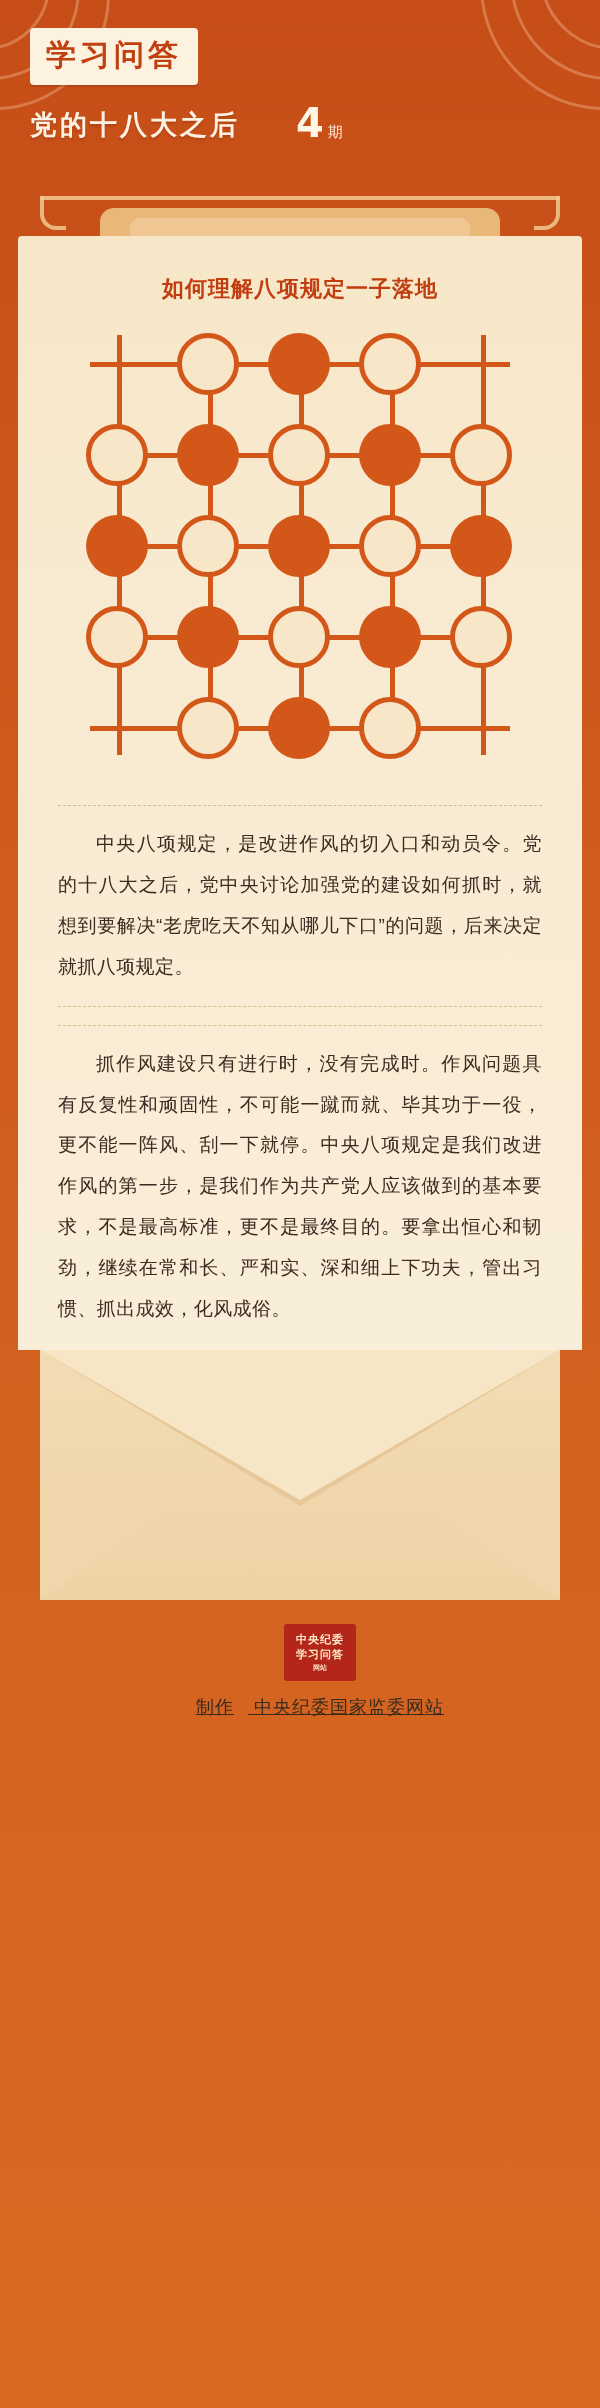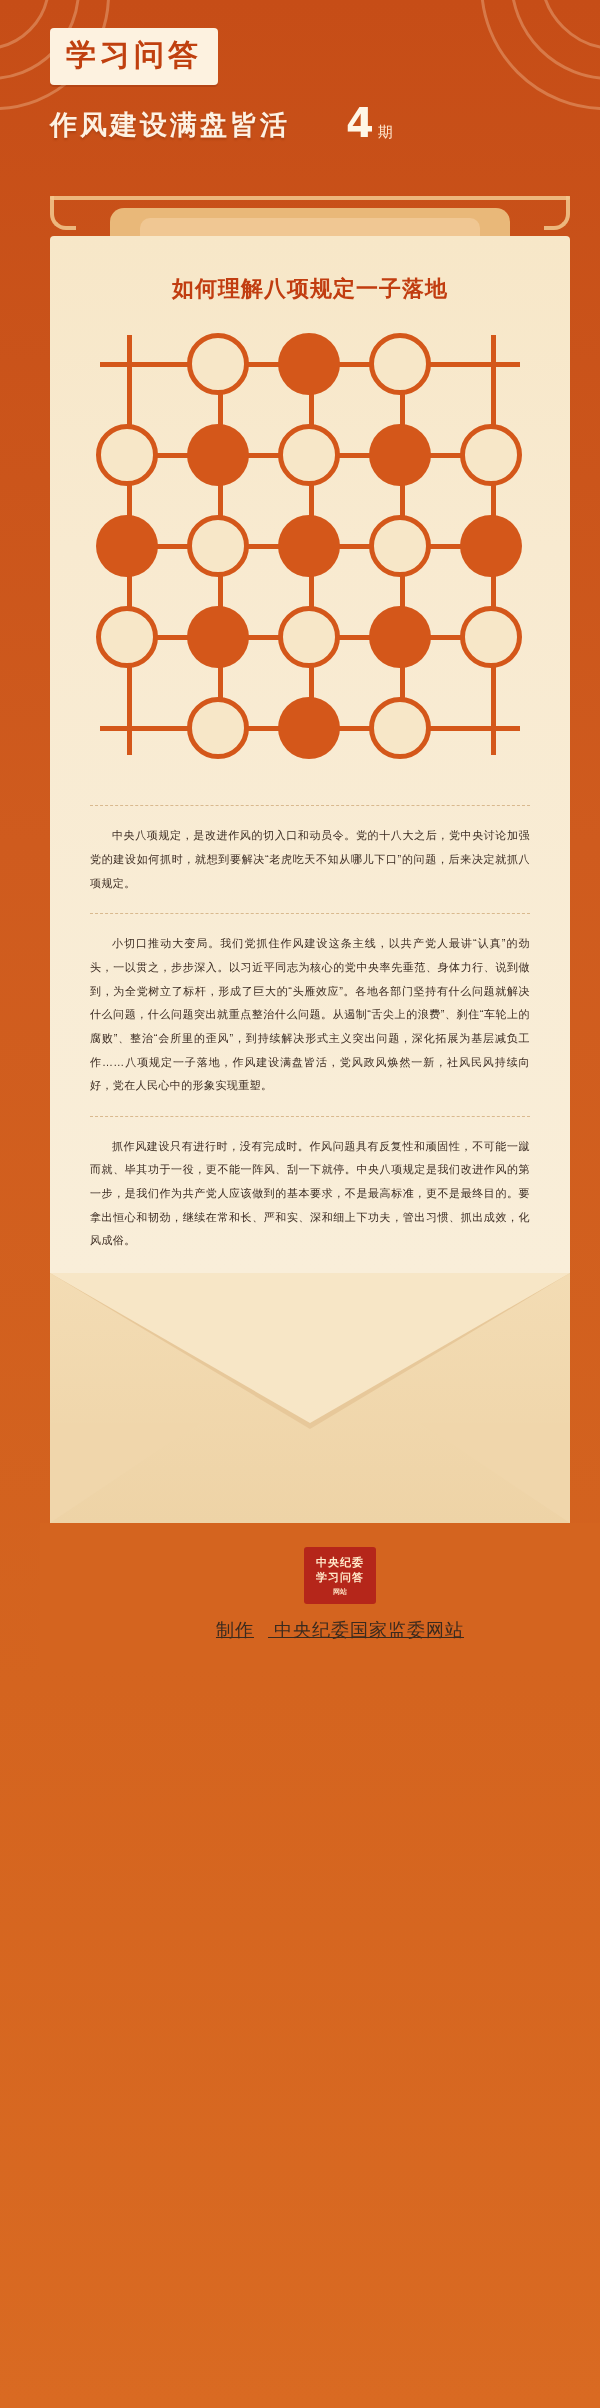--- a/index.html
+++ b/index.html
@@ -7,21 +7,20 @@
     width: 600px;
     background: #c8501b;
     font-family: "Liberation Sans", sans-serif;
   }
   .page {
     position: relative;
     width: 600px;
     height: 2408px;
     background: linear-gradient(180deg, #c64d17 0%, #cf5b1e 35%, #d4641f 70%, #d96a22 100%);
     overflow: hidden;
-    padding-left: 20px;
   }
 
   
   .corner-arcs {
     position: absolute;
     top: 0; left: 0;
     width: 600px; height: 180px;
     pointer-events: none;
   }
   .arc {
@@ -123,21 +122,21 @@
     position: absolute;
     left: 30px; right: 30px; top: 10px;
     height: 18px;
     background: #f0c793;
     border-radius: 10px 10px 0 0;
   }
 
   
   .card {
     position: relative;
-    width: 520px;
+    width: 564px;
     margin: 0 auto;
     background: linear-gradient(180deg,#f7e7c8 0%, #f8ead0 30%, #f9eed9 100%);
     border-radius: 4px 4px 0 0;
     padding: 34px 0 0 0;
   }
   .card-title {
     text-align: center;
     color: #c13d10;
     font-size: 22px;
     font-weight: bold;
@@ -167,21 +166,21 @@
   .stone.filled { background: #d4571a; }
   .stone.open {
     background: #f7e7c8;
     border: 5px solid #d4571a;
   }
 
   
   .body-wrap { padding: 22px 40px 20px 40px; }
   .para {
     color: #3b2b22;
-    font-size: 11px;
+    font-size: 19px;
     line-height: 2.15;
     text-align: justify;
     text-indent: 2em;
     letter-spacing: .4px;
   }
   .divider {
     border-top: 1px dashed #d9b98e;
     margin: 18px 0 18px 0;
   }
 
@@ -266,21 +265,21 @@
     <div class="arc" style="left:-100px; top:-100px; width:180px; height:180px;"></div>
     <div class="arc" style="left:-80px; top:-80px; width:130px; height:130px;"></div>
     <div class="arc" style="right:-130px; top:-140px; width:250px; height:250px;"></div>
     <div class="arc" style="right:-110px; top:-120px; width:200px; height:200px;"></div>
     <div class="arc" style="right:-90px; top:-100px; width:150px; height:150px;"></div>
   </div>
 
   <div class="header">
     <div class="badge-title">学习问答</div>
     <div class="subtitle-row">
-      <div class="subtitle">作风建设满盘皆活</div>
+      <div class="subtitle">党的十八大之后</div>
       <div class="issue-wrap">
         <span class="issue-num">4</span>
         <span class="issue-unit">期</span>
       </div>
     </div>
   </div>
 
   <div class="eave">
     <div class="bar"></div>
     <div class="hook"></div>
@@ -329,21 +328,20 @@
 
       <div class="stone open" style="left:87px;  top:362px;"></div>
       <div class="stone filled" style="left:178px; top:362px;"></div>
       <div class="stone open" style="left:269px; top:362px;"></div>
     </div>
 
     <div class="body-wrap">
       <div class="divider"></div>
       <p class="para">中央八项规定，是改进作风的切入口和动员令。党的十八大之后，党中央讨论加强党的建设如何抓时，就想到要解决“老虎吃天不知从哪儿下口”的问题，后来决定就抓八项规定。</p>
       <div class="divider"></div>
-      <p class="para">小切口推动大变局。我们党抓住作风建设这条主线，以共产党人最讲“认真”的劲头，一以贯之，步步深入。以习近平同志为核心的党中央率先垂范、身体力行、说到做到，为全党树立了标杆，形成了巨大的“头雁效应”。各地各部门坚持有什么问题就解决什么问题，什么问题突出就重点整治什么问题。从遏制“舌尖上的浪费”、刹住“车轮上的腐败”、整治“会所里的歪风”，到持续解决形式主义突出问题，深化拓展为基层减负工作……八项规定一子落地，作风建设满盘皆活，党风政风焕然一新，社风民风持续向好，党在人民心中的形象实现重塑。</p>
       <div class="divider"></div>
       <p class="para">抓作风建设只有进行时，没有完成时。作风问题具有反复性和顽固性，不可能一蹴而就、毕其功于一役，更不能一阵风、刮一下就停。中央八项规定是我们改进作风的第一步，是我们作为共产党人应该做到的基本要求，不是最高标准，更不是最终目的。要拿出恒心和韧劲，继续在常和长、严和实、深和细上下功夫，管出习惯、抓出成效，化风成俗。</p>
     </div>
   </div>
 
   <div class="envelope">
     <div class="env-left"></div>
     <div class="env-right"></div>
     <div class="flap-shadow"></div>
     <div class="flap"></div>

